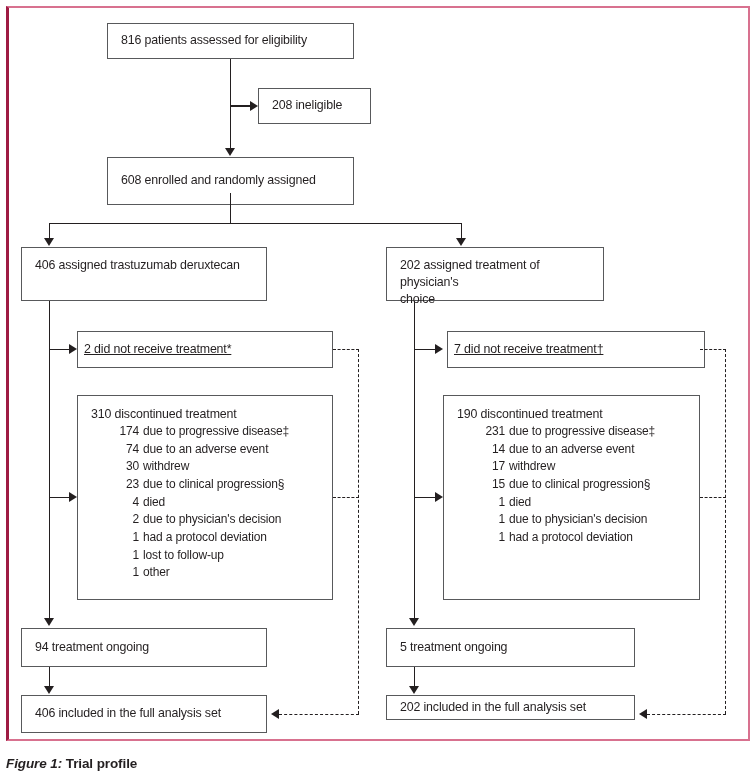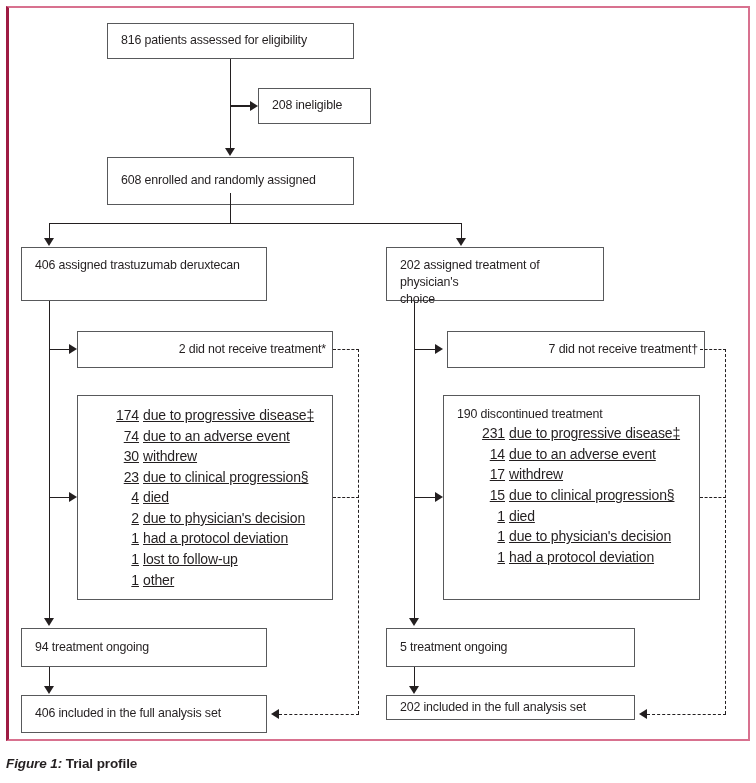--- a/index.html
+++ b/index.html
@@ -63,49 +63,49 @@
   .node.vcenter .node-text {
     padding-left: 13px;
     padding-right: 8px;
   }
   
   .node.vtop .node-text {
     padding: 9px 8px 0 13px;
   }
   
   .node.center-text .node-text {
-    text-align: right;
+    text-align: left;
     padding-left: 6px;
     padding-right: 6px;
     width: 100%;
     box-sizing: border-box;
+    text-decoration: underline;
   }
 
   
   .detail-list {
     position: absolute;
     left: 0;
     top: 0;
     padding: 9px 8px 0 13px;
     box-sizing: border-box;
     width: 100%;
   }
   .detail-head {
     font-size: 12.4px;
     line-height: 1.47;
     letter-spacing: -0.15px;
     white-space: nowrap;
   }
   .detail-sub {
-    font-size: 14px;
+    font-size: 12px;
     line-height: 1.47;
     letter-spacing: -0.15px;
     white-space: nowrap;
     display: flex;
-    text-decoration: underline;
   }
   .detail-sub .num {
     display: inline-block;
     width: 34px;
     text-align: right;
     padding-right: 4px;
     box-sizing: border-box;
   }
   .detail-sub .txt { display: inline-block; }
   .detail-indent { padding-left: 18px; }
@@ -198,20 +198,21 @@
   <div class="node vcenter center-text" style="left:77px; top:331px; width:256px; height:37px;">
     <span class="node-text">2 did not receive treatment*</span>
   </div>
 
   <div class="node vcenter center-text" style="left:447px; top:331px; width:258px; height:37px;">
     <span class="node-text">7 did not receive treatment†</span>
   </div>
 
   <div class="node" style="left:77px; top:395px; width:256px; height:205px;">
     <div class="detail-list">
+      <div class="detail-head">310 discontinued treatment</div>
       <div class="detail-indent" id="disc-left-items">
           <div class="detail-sub">
             <span class="num">174</span>
             <span class="txt">due to progressive disease‡</span>
           </div>
           <div class="detail-sub">
             <span class="num">74</span>
             <span class="txt">due to an adverse event</span>
           </div>
           <div class="detail-sub">

